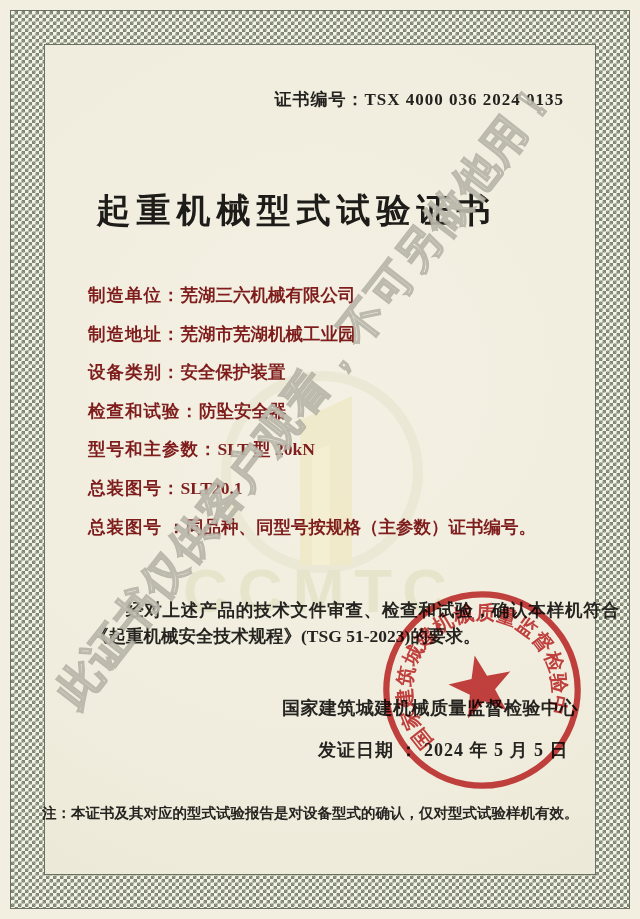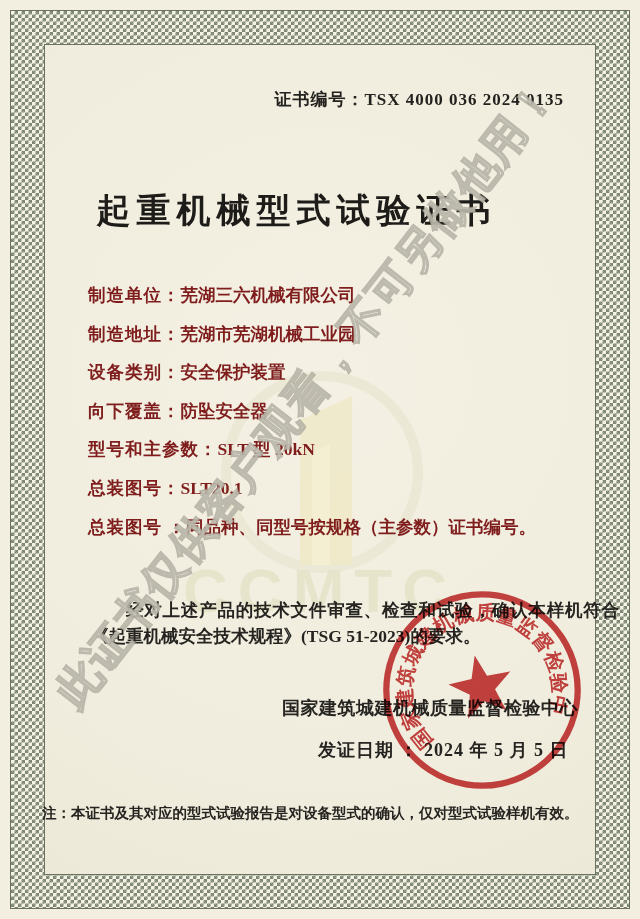--- a/index.html
+++ b/index.html
@@ -139,21 +139,21 @@
       <div class="field-row">
         <span class="lbl">制造单位：</span><span class="val">芜湖三六机械有限公司</span>
       </div>
       <div class="field-row">
         <span class="lbl">制造地址：</span><span class="val">芜湖市芜湖机械工业园</span>
       </div>
       <div class="field-row">
         <span class="lbl">设备类别：</span><span class="val">安全保护装置</span>
       </div>
       <div class="field-row">
-        <span class="lbl">向下覆盖：</span><span class="val">防坠安全器</span>
+        <span class="lbl">检查和试验：</span><span class="val">防坠安全器</span>
       </div>
       <div class="field-row">
         <span class="lbl">型号和主参数：</span><span class="val">SLT 型 20kN</span>
       </div>
       <div class="field-row">
         <span class="lbl">总装图号：</span><span class="val">SLT20.1</span>
       </div>
       <div class="field-row">
         <span class="lbl">总装图号 ：</span><span class="val">同品种、同型号按规格（主参数）证书编号。</span>
       </div>

